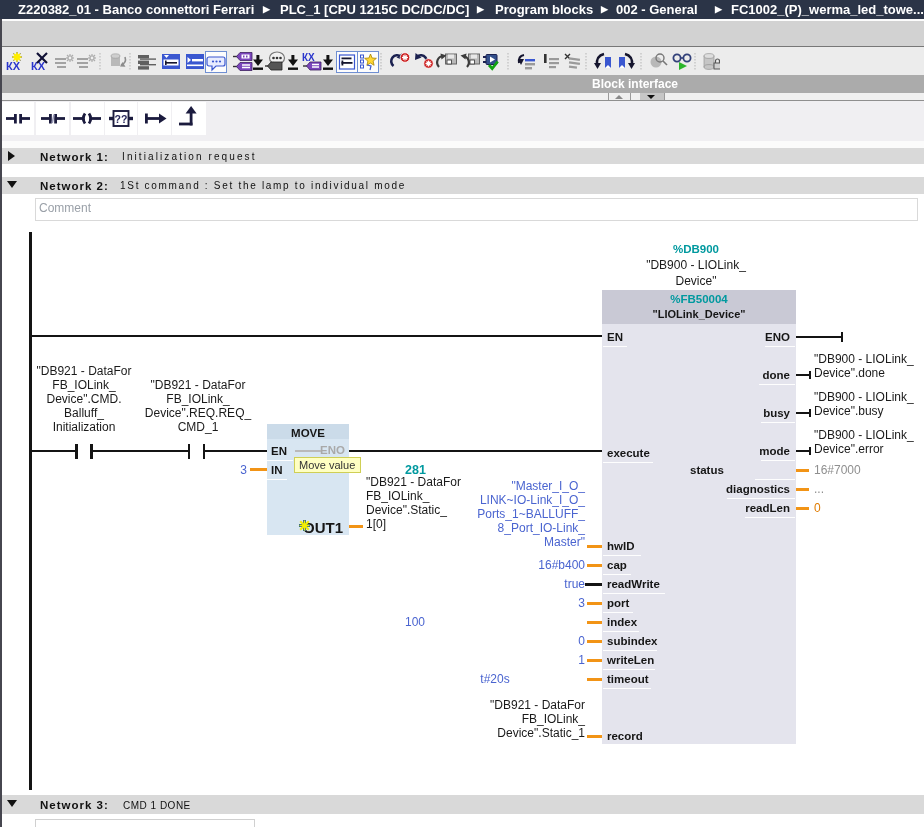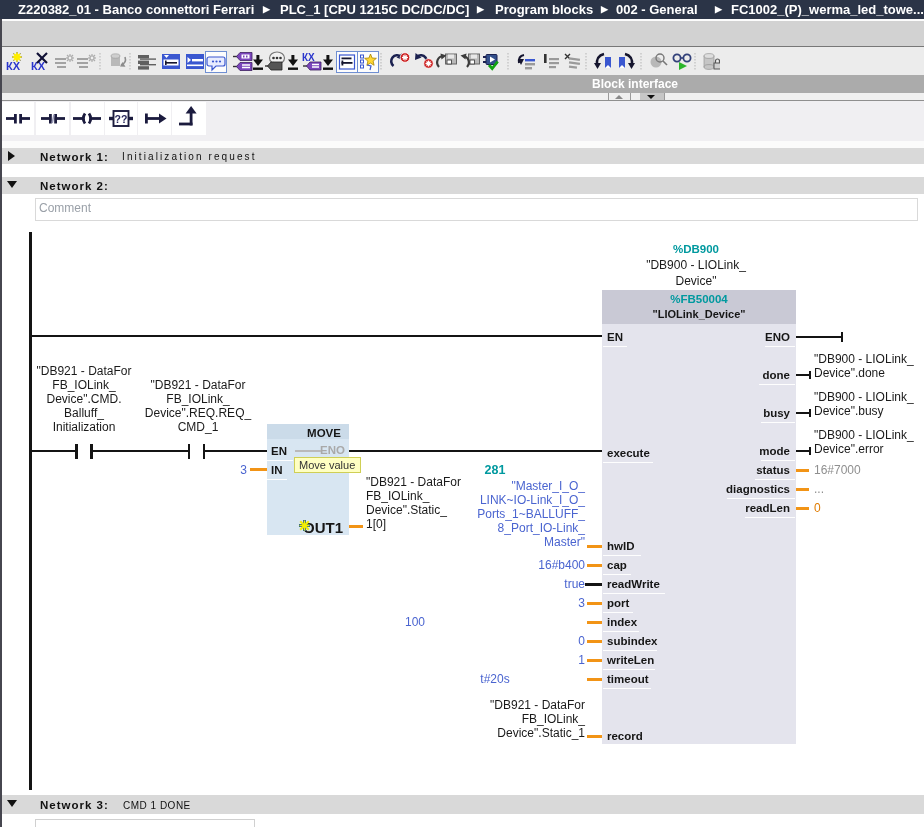--- a/index.html
+++ b/index.html
@@ -394,20 +394,21 @@
 </div>
 
 <div class="abs" style="left:0;top:148px;width:924px;height:16px;background:#d9d9d9;"></div>
 <div class="abs" style="left:8px;top:151px;width:0;height:0;border-top:5px solid transparent;border-bottom:5px solid transparent;border-left:7px solid #111;"></div>
 <div class="abs" style="left:40px;top:151px;font-weight:bold;font-size:11.5px;letter-spacing:1px;color:#111;">Network 1:</div>
 <div class="abs" style="left:122px;top:151px;font-size:10px;letter-spacing:2.1px;color:#111;">Initialization request</div>
 
 <div class="abs" style="left:0;top:177px;width:924px;height:17px;background:#d9d9d9;"></div>
 <div class="abs" style="left:7px;top:181px;width:0;height:0;border-left:5px solid transparent;border-right:5px solid transparent;border-top:7px solid #111;"></div>
 <div class="abs" style="left:40px;top:180px;font-weight:bold;font-size:11.5px;letter-spacing:1px;color:#111;">Network 2:</div>
+<div class="abs" style="left:120px;top:180px;font-size:10px;letter-spacing:1.7px;color:#111;">1St command : Set the lamp to individual mode</div>
 
 <div class="abs" style="left:35px;top:198px;width:883px;height:23px;background:#fff;border:1px solid #d9d9d9;box-sizing:border-box;"></div>
 <div class="abs" style="left:39px;top:201px;font-size:12px;color:#9aa0a8;">Comment</div>
 
 <div class="abs" style="left:29px;top:232px;width:3px;height:558px;background:#141414;"></div>
 
 <div class="wire" style="left:31px;top:335px;width:571px;"></div>
 
 <div class="wire" style="left:31px;top:450px;width:44px;"></div>
 <div class="wire" style="left:92px;top:450px;width:96px;"></div>
@@ -417,21 +418,21 @@
 <div class="abs" style="left:75px;top:443.5px;width:2.5px;height:15.5px;background:#141414;"></div>
 <div class="abs" style="left:90px;top:443.5px;width:2.5px;height:15.5px;background:#141414;"></div>
 <div class="abs" style="left:187.5px;top:443.5px;width:2.5px;height:15.5px;background:#141414;"></div>
 <div class="abs" style="left:202.5px;top:443.5px;width:2.5px;height:15.5px;background:#141414;"></div>
 
 <div class="txt" style="left:9px;top:364px;width:150px;text-align:center;">"DB921 - DataFor<br>FB_IOLink_<br>Device".CMD.<br>Balluff_<br>Initialization</div>
 <div class="txt" style="left:123px;top:378px;width:150px;text-align:center;">"DB921 - DataFor<br>FB_IOLink_<br>Device".REQ.REQ_<br>CMD_1</div>
 
 <div class="abs" style="left:267px;top:424px;width:82px;height:111px;background:#d8e6f2;"></div>
 <div class="abs" style="left:267px;top:424px;width:82px;height:15px;background:#cbdbe9;"></div>
-<div class="abs" style="left:267px;top:427px;width:82px;text-align:center;font-weight:bold;font-size:11.5px;color:#161616;padding-left:16px;">MOVE</div>
+<div class="abs" style="left:267px;top:427px;width:82px;text-align:center;font-weight:bold;font-size:11.5px;color:#161616;">MOVE</div>
 <div class="pin" style="left:271px;top:444px;">EN</div>
 <div class="abs" style="left:295px;top:444px;width:50px;text-align:right;font-weight:bold;font-size:11.5px;color:#a9a9a9;">ENO</div>
 <div class="abs" style="left:295px;top:450px;width:26px;height:2px;background:#b9b9b9;"></div>
 <div class="ul" style="left:267px;top:460px;width:26px;"></div>
 <div class="pin" style="left:271px;top:463px;">IN</div>
 <div class="ul" style="left:267px;top:479px;width:20px;"></div>
 <div class="abs" style="left:167px;top:460px;width:80px;text-align:right;"><span class="txt blue" style="position:static;">3</span></div>
 <div class="owire" style="left:250px;top:468px;width:17px;"></div>
 <div class="abs" style="left:243px;top:519px;width:100px;text-align:right;font-weight:bold;font-size:15px;color:#161616;">OUT1</div>
 <svg class="abs" style="left:299px;top:520px;" width="11" height="11" viewBox="0 0 11 11">
@@ -470,21 +471,21 @@
 <div class="pin" style="left:607px;top:615px;">index</div>
 <div class="pin" style="left:607px;top:634px;">subindex</div>
 <div class="pin" style="left:607px;top:653px;">writeLen</div>
 <div class="pin" style="left:607px;top:672px;">timeout</div>
 <div class="pin" style="left:607px;top:729px;">record</div>
 
 <div class="pin" style="left:690px;top:330px;width:100px;text-align:right;">ENO</div>
 <div class="pin" style="left:690px;top:368px;width:100px;text-align:right;">done</div>
 <div class="pin" style="left:690px;top:406px;width:100px;text-align:right;">busy</div>
 <div class="pin" style="left:690px;top:444px;width:100px;text-align:right;">mode</div>
-<div class="pin" style="left:690px;top:463px;width:100px;text-align:right;">status</div>
+<div class="pin" style="left:690px;top:463px;width:100px;">status</div>
 <div class="pin" style="left:690px;top:482px;width:100px;text-align:right;">diagnostics</div>
 <div class="pin" style="left:690px;top:501px;width:100px;text-align:right;">readLen</div>
 
 <div class="ul" style="left:603px;top:346px;width:24px;"></div>
 <div class="ul" style="left:603px;top:462px;width:50px;"></div>
 <div class="ul" style="left:603px;top:555px;width:38px;"></div>
 <div class="ul" style="left:603px;top:574px;width:28px;"></div>
 <div class="ul" style="left:603px;top:593px;width:62px;"></div>
 <div class="ul" style="left:603px;top:612px;width:30px;"></div>
 <div class="ul" style="left:603px;top:631px;width:36px;"></div>
@@ -515,21 +516,21 @@
 <div class="abs" style="left:809px;top:447px;width:2px;height:8px;background:#141414;"></div>
 <div class="txt" style="left:814px;top:428px;">"DB900 - LIOLink_<br>Device".error</div>
 
 <div class="owire" style="left:796px;top:469px;width:13px;"></div>
 <div class="txt gray" style="left:814px;top:463px;">16#7000</div>
 <div class="owire" style="left:796px;top:488px;width:13px;"></div>
 <div class="txt gray" style="left:814px;top:482px;">...</div>
 <div class="owire" style="left:796px;top:507px;width:13px;"></div>
 <div class="txt orangetx" style="left:814px;top:501px;">0</div>
 
-<div class="abs" style="left:405px;top:463px;width:180px;text-align:center;font-weight:bold;font-size:12.5px;color:#00999f;">281</div>
+<div class="abs" style="left:405px;top:463px;width:180px;text-align:left;font-weight:bold;font-size:12.5px;color:#00999f;">281</div>
 <div class="txt blue" style="left:405px;top:479px;width:180px;text-align:right;">"Master_I_O_<br>LINK~IO-Link_I_O_<br>Ports_1~BALLUFF_<br>8_Port_IO-Link_<br>Master"</div>
 <div class="owire" style="left:587px;top:545px;width:15px;"></div>
 <div class="txt blue" style="left:405px;top:558px;width:180px;text-align:right;">16#b400</div>
 <div class="owire" style="left:587px;top:564px;width:15px;"></div>
 <div class="txt blue" style="left:405px;top:577px;width:180px;text-align:right;">true</div>
 <div class="abs" style="left:585px;top:583px;width:17px;height:2.5px;background:#141414;"></div>
 <div class="txt blue" style="left:405px;top:596px;width:180px;text-align:right;">3</div>
 <div class="owire" style="left:587px;top:602px;width:15px;"></div>
 <div class="txt blue" style="left:405px;top:615px;width:180px;">100</div>
 <div class="owire" style="left:587px;top:621px;width:15px;"></div>

